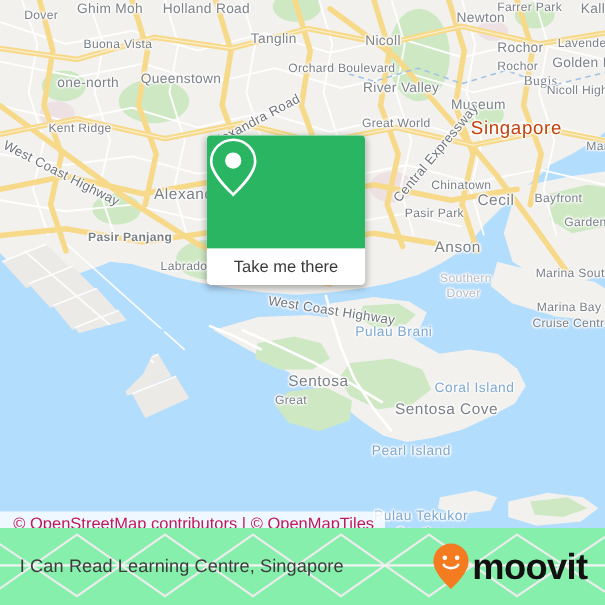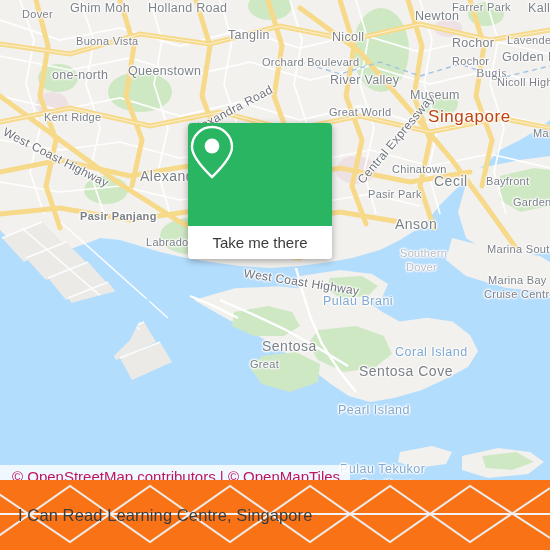--- a/index.html
+++ b/index.html
@@ -56,21 +56,21 @@
     position:absolute;left:0;top:465px;height:23px;
     display:flex;align-items:center;
     background:rgba(255,255,255,.80);
     padding:0 10px 0 12px;
     font-size:15px;color:#be185d;white-space:nowrap;
   }
 
   
   .footer{
     position:absolute;left:0;top:480px;width:550px;height:70px;
-    background:#f97316;overflow:hidden;
+    background:#86efac;overflow:hidden;
   }
   .footer-watermark{position:absolute;left:0;top:0;opacity:1;}
   .footer-title{
     position:absolute;left:18px;top:0;height:70px;
     display:flex;align-items:center;
     font-size:16.5px;color:#3c3c3c;letter-spacing:.1px;
   }
   .brand{
     position:absolute;right:16px;top:0;height:70px;
     display:flex;align-items:center;gap:2px;
@@ -282,15 +282,24 @@
     <svg class="footer-watermark" width="550" height="70" viewBox="0 0 550 70">
       <g stroke="#ececec" stroke-width="2" fill="none">
         <path d="M-10,8 L70,62 L150,6 L230,62 L310,6 L390,62 L470,6 L550,58"></path>
         <path d="M-10,62 L70,6 L150,62 L230,6 L310,62 L390,6 L470,62 L550,8"></path>
         <path d="M0,34 L550,34" stroke="#f3f3f3"></path>
       </g>
     </svg>
 
     <div class="footer-title">I Can Read Learning Centre, Singapore</div>
 
+    <div class="brand">
+      <svg width="34" height="44" viewBox="0 0 34 44">
+        <path d="M17 1 C8.2 1 1 8.2 1 17 C1 27.5 13 38.5 17 42.5 C21 38.5 33 27.5 33 17 C33 8.2 25.8 1 17 1 Z" fill="#f47b20"></path>
+        <circle cx="11.4" cy="14" r="2.1" fill="#ffffff"></circle>
+        <circle cx="22.6" cy="14" r="2.1" fill="#ffffff"></circle>
+        <path d="M10.5 20.5 C13 24.4 21 24.4 23.5 20.5" fill="none" stroke="#ffffff" stroke-width="2.4" stroke-linecap="round"></path>
+      </svg>
+      <span class="brand-word">moovit</span>
+    </div>
   </div>
 
 </div>
 
 </body></html>

